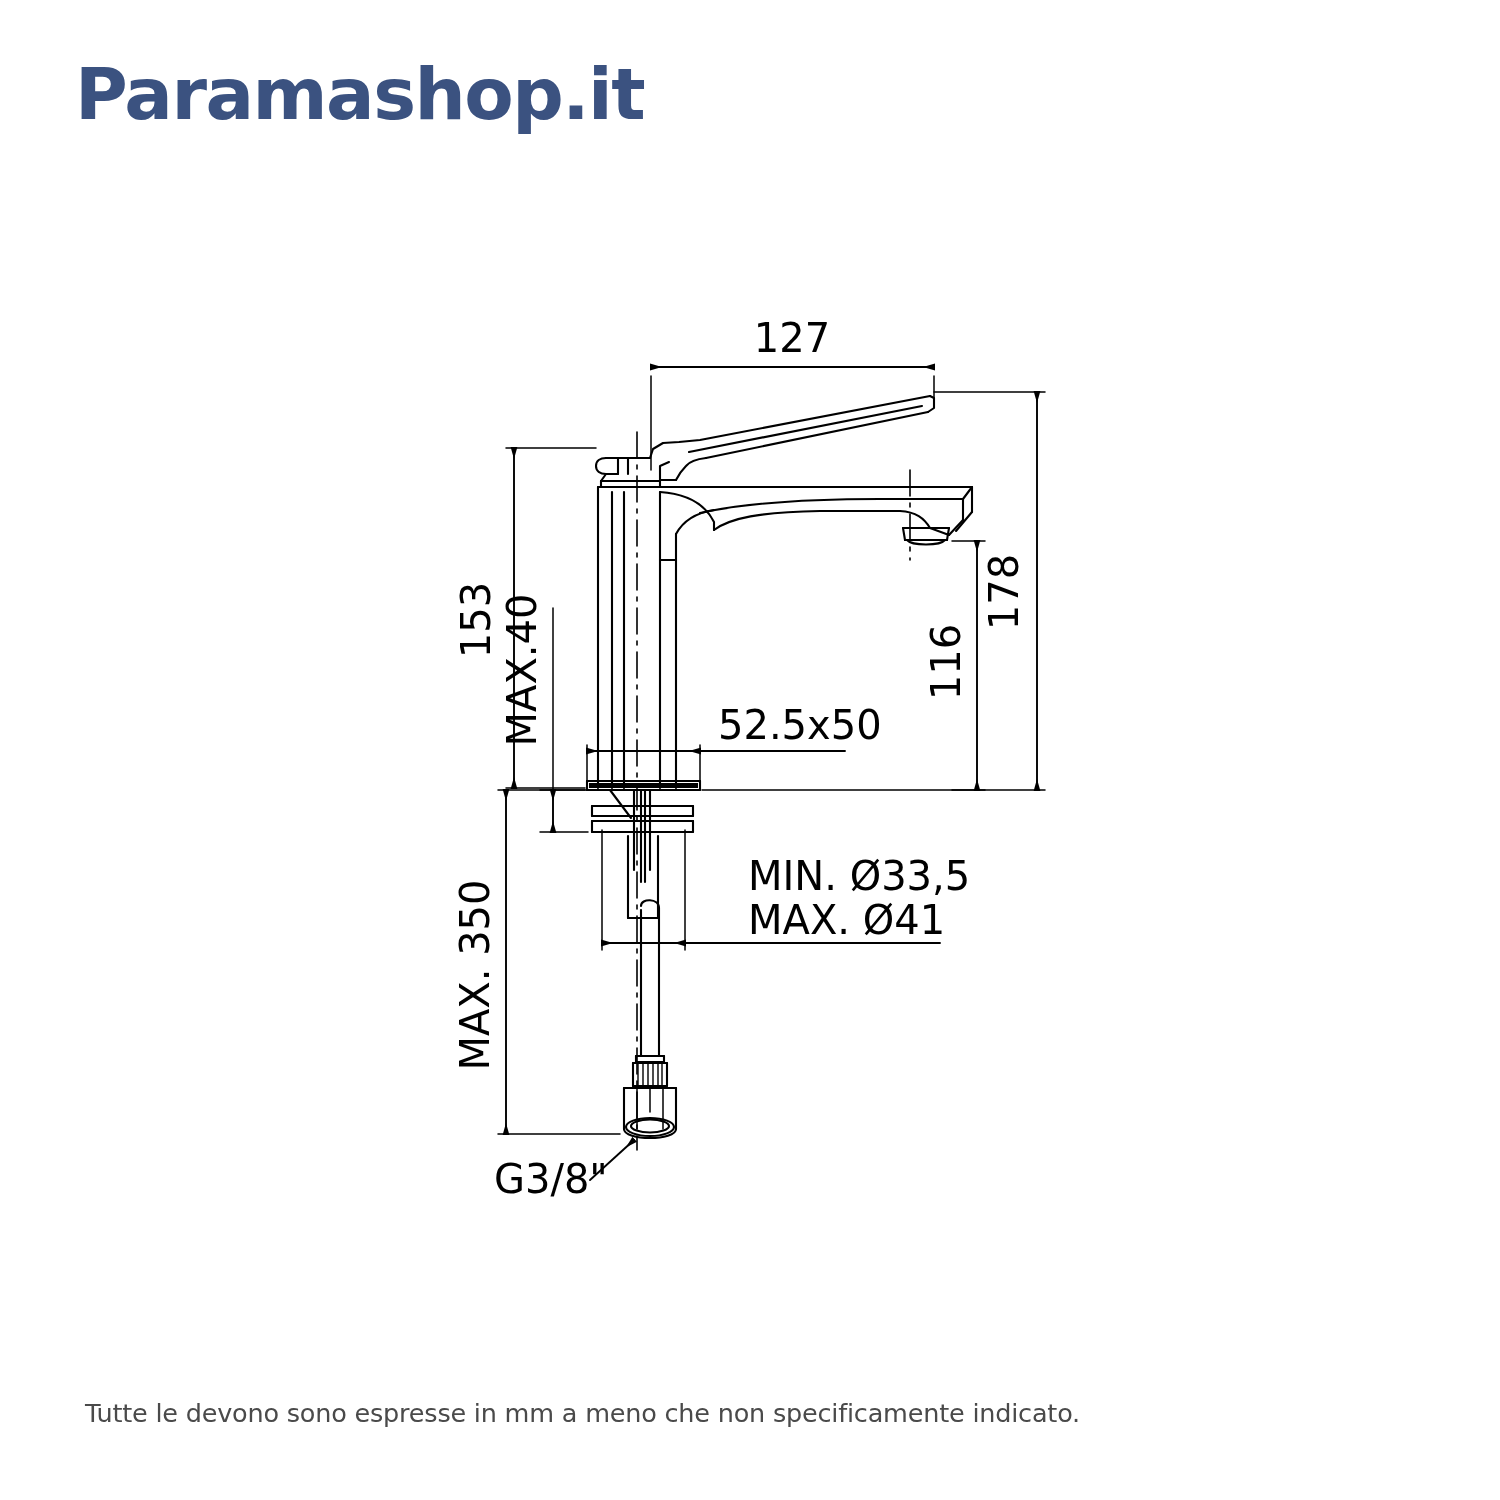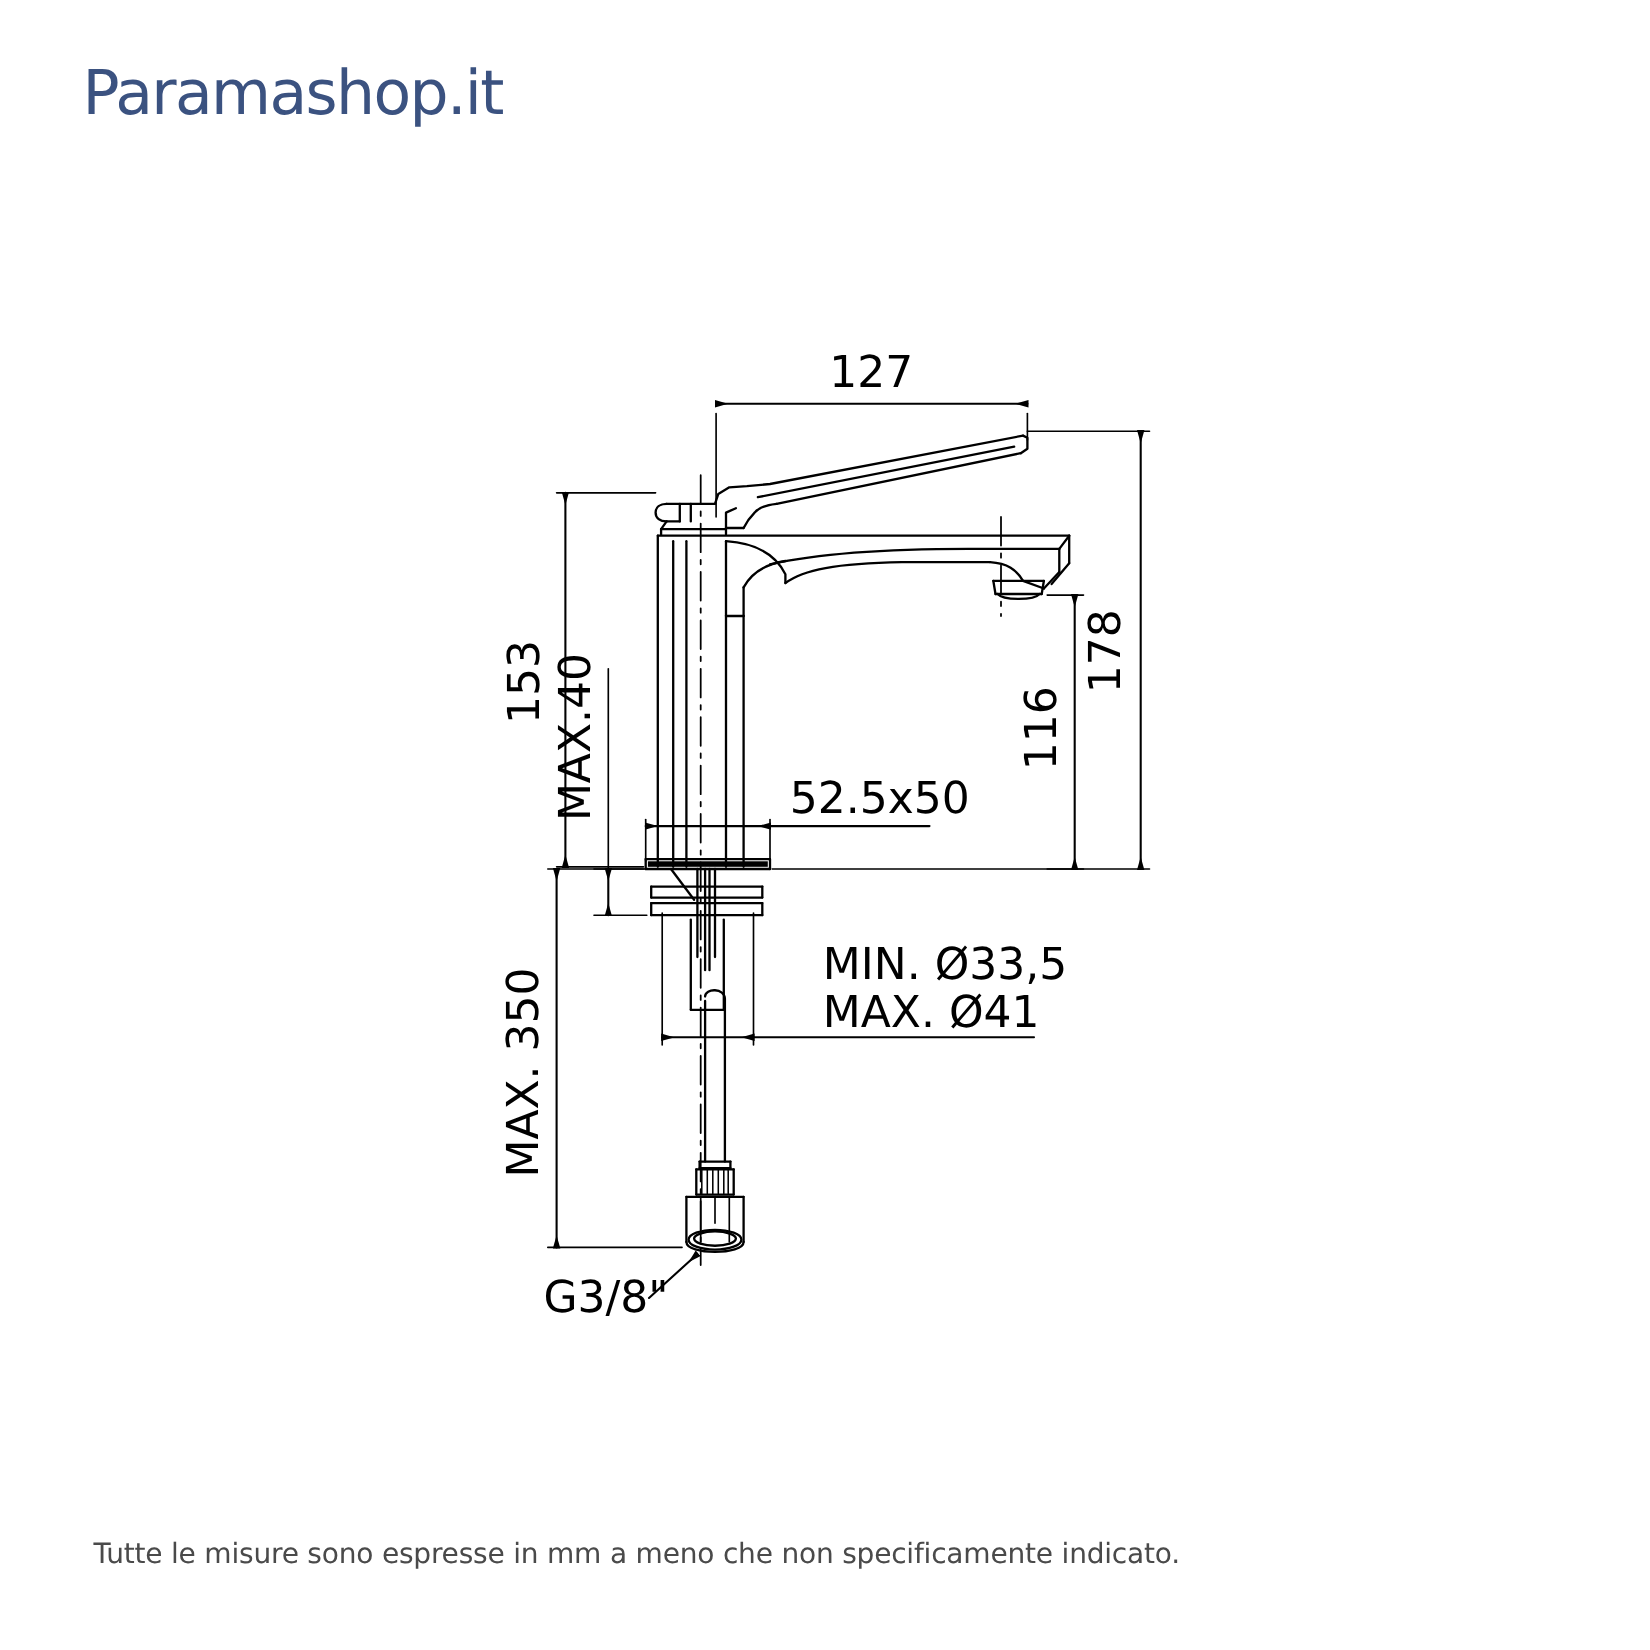--- a/index.html
+++ b/index.html
@@ -19,22 +19,22 @@
   #sheet {
     position: relative;
     width: 1500px;
     height: 1500px;
     background: #ffffff;
   }
   #brand {
     position: absolute;
     left: 75px;
     top: 58px;
-    font-size: 56px;
-    font-weight: 400;
+    font-size: 72px;
+    font-weight: 700;
     letter-spacing: -1.5px;
     color: #3b5280;
     font-family: "DejaVu Sans", sans-serif;
     white-space: nowrap;
     line-height: 1;
   }
   #drawing {
     position: absolute;
     left: 0;
     top: 0;
@@ -284,15 +284,15 @@
       <text x="748" y="890" font-size="40">MIN. Ø33,5</text>
 
       <text x="748" y="934" font-size="40">MAX. Ø41</text>
 
       <text x="494" y="1193" font-size="40">G3/8"</text>
 
     </g>
 
   </svg>
 
-  <div class="note" id="note-1">Tutte le misure sono espresse in mm a meno che non specificamente indicato.</div>
+  <div class="note" id="note-1">Tutte le devono sono espresse in mm a meno che non specificamente indicato.</div>
 
 </div>
 
 </body></html>

